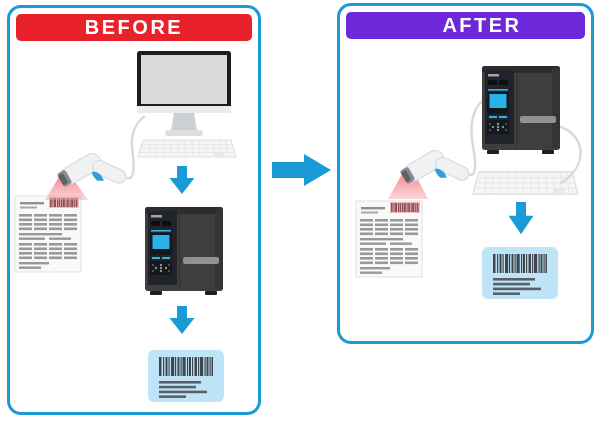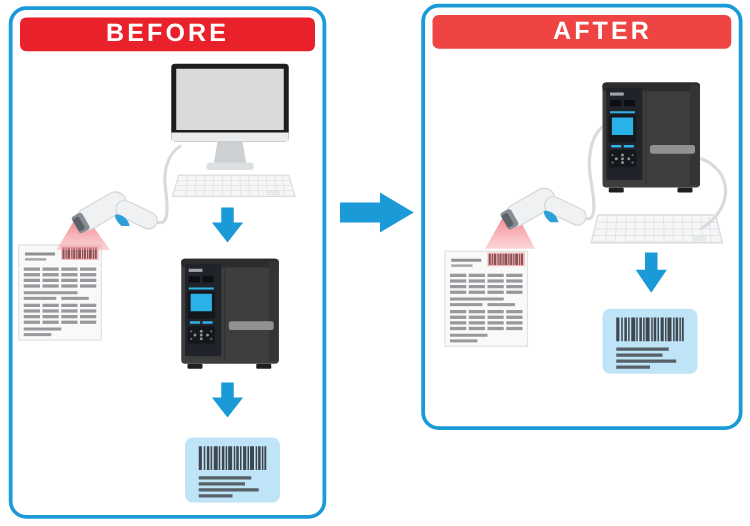--- a/index.html
+++ b/index.html
@@ -16,21 +16,21 @@
 </head>
 <body>
 
 <div class="stage">
 
   <div class="panel panel-before" style="border-color: rgb(27, 154, 216);">
     <div class="banner" style="background-color: rgb(232, 33, 43);">BEFORE</div>
   </div>
 
   <div class="panel panel-after" style="border-color: rgb(27, 154, 216);">
-    <div class="banner" style="background-color: #ef4444; padding-left: 33px;">AFTER</div>
+    <div class="banner" style="background-color: #6d28d9; padding-left: 33px;">AFTER</div>
   </div>
 
   <svg class="art" width="600" height="421" viewBox="0 0 600 421">
     <defs>
       <linearGradient id="beamGrad" x1="0" y1="0" x2="0" y2="1">
         <stop offset="0" stop-color="#ee4956" stop-opacity="0.75"></stop>
         <stop offset="1" stop-color="#f6a0a5" stop-opacity="0.45"></stop>
       </linearGradient>
 
       <path id="arrowD" d="M-5,0 h10 v12 h7.5 l-12.5,16 -12.5,-16 h7.5 z"></path>

